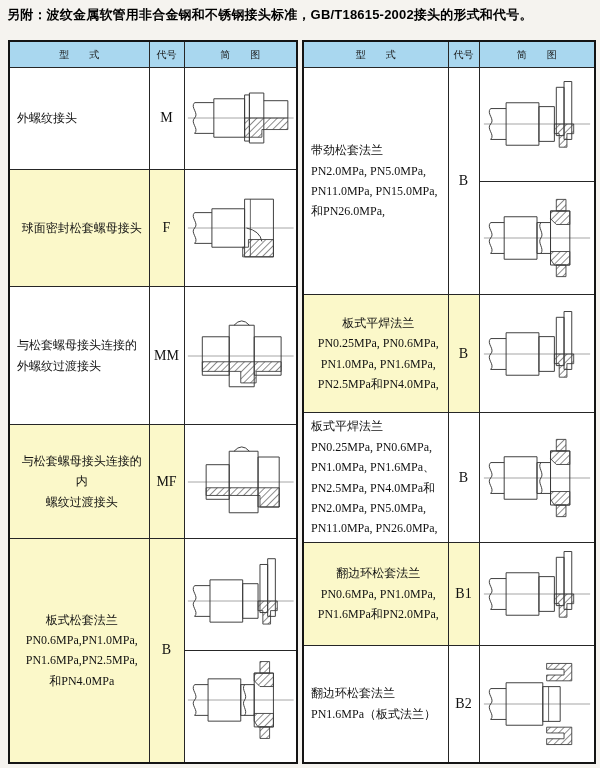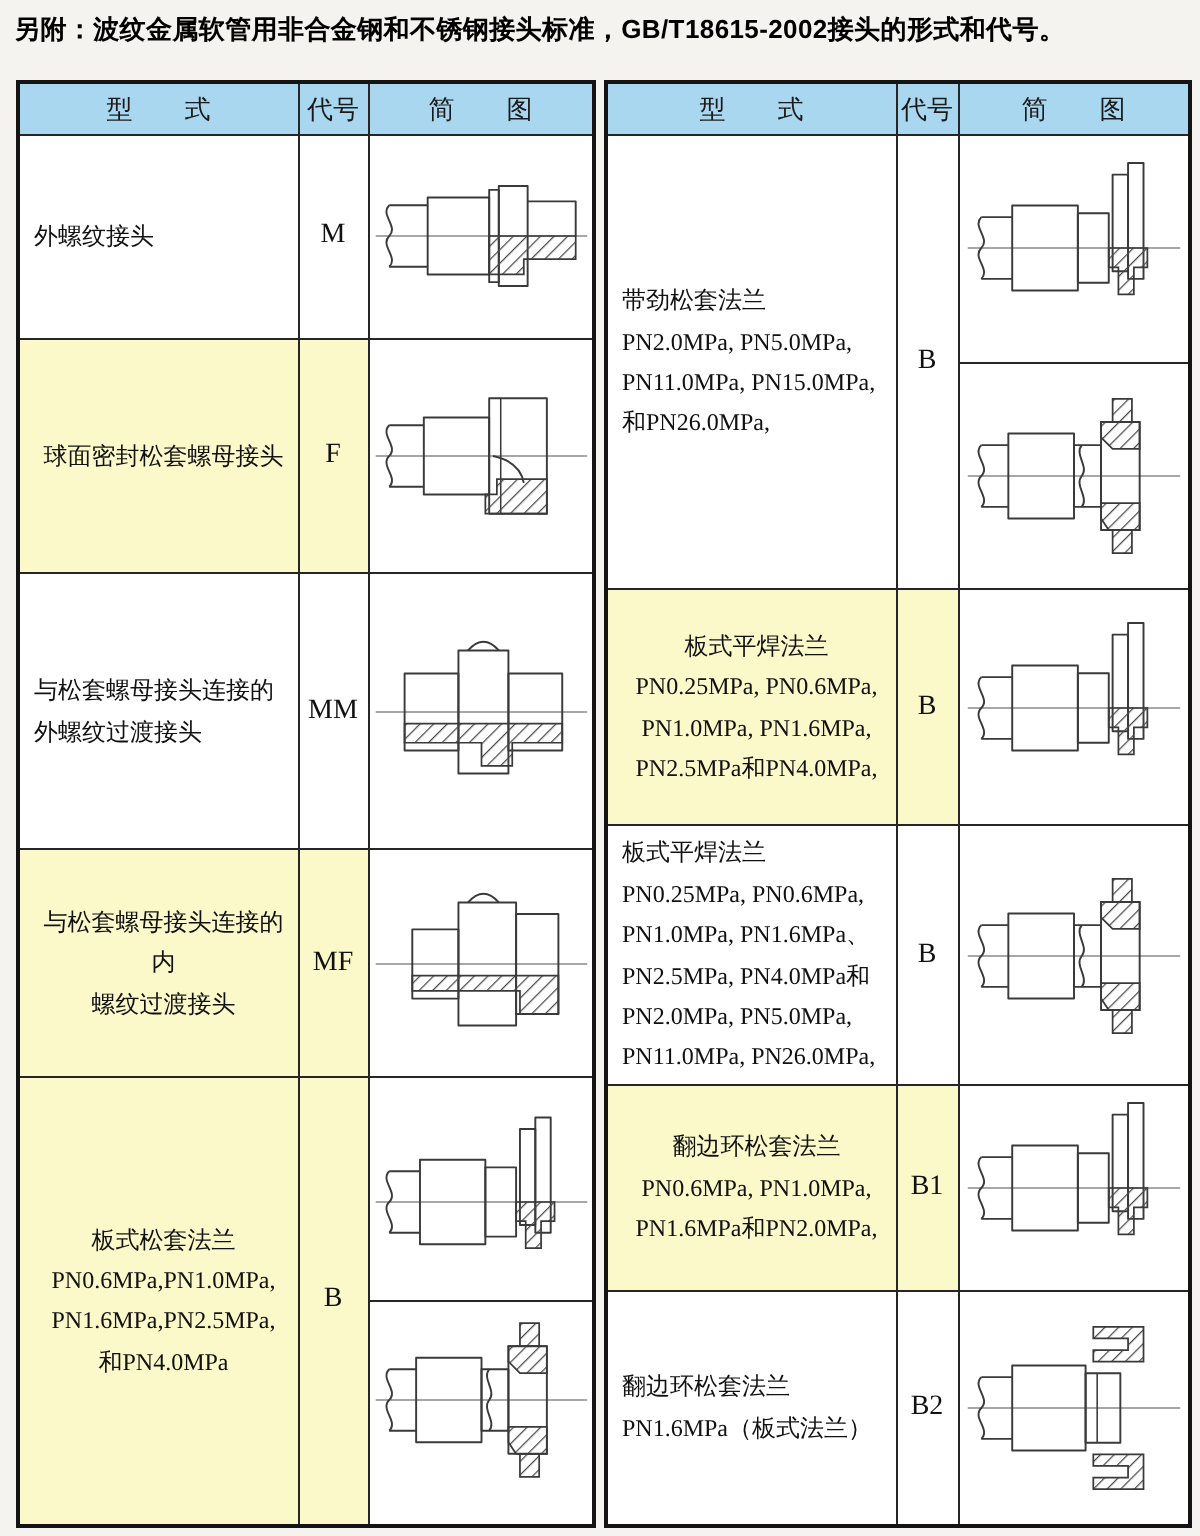--- a/index.html
+++ b/index.html
@@ -16,21 +16,21 @@
     white-space:nowrap;
   }
   .tables{position:absolute;top:40px;left:8px;display:flex;gap:4px;}
   table{
     border-collapse:collapse;table-layout:fixed;background:#fff;
     border:2px solid #141414;
   }
   th,td{border:1px solid #262626;padding:0;overflow:hidden;}
   th{
     background:var(--header-bg,#a9d7ef);
-    font-weight:normal;font-size:13px;color:#1a1a1a;
+    font-weight:normal;font-size:10px;color:#1a1a1a;
     height:25px;text-align:center;
   }
   td.type{
     text-align:left;vertical-align:middle;
     font-size:12px;line-height:1.7;
     padding:3px 2px 3px 7px;
     white-space:pre-line;
   }
   td.code{
     text-align:center;vertical-align:middle;

